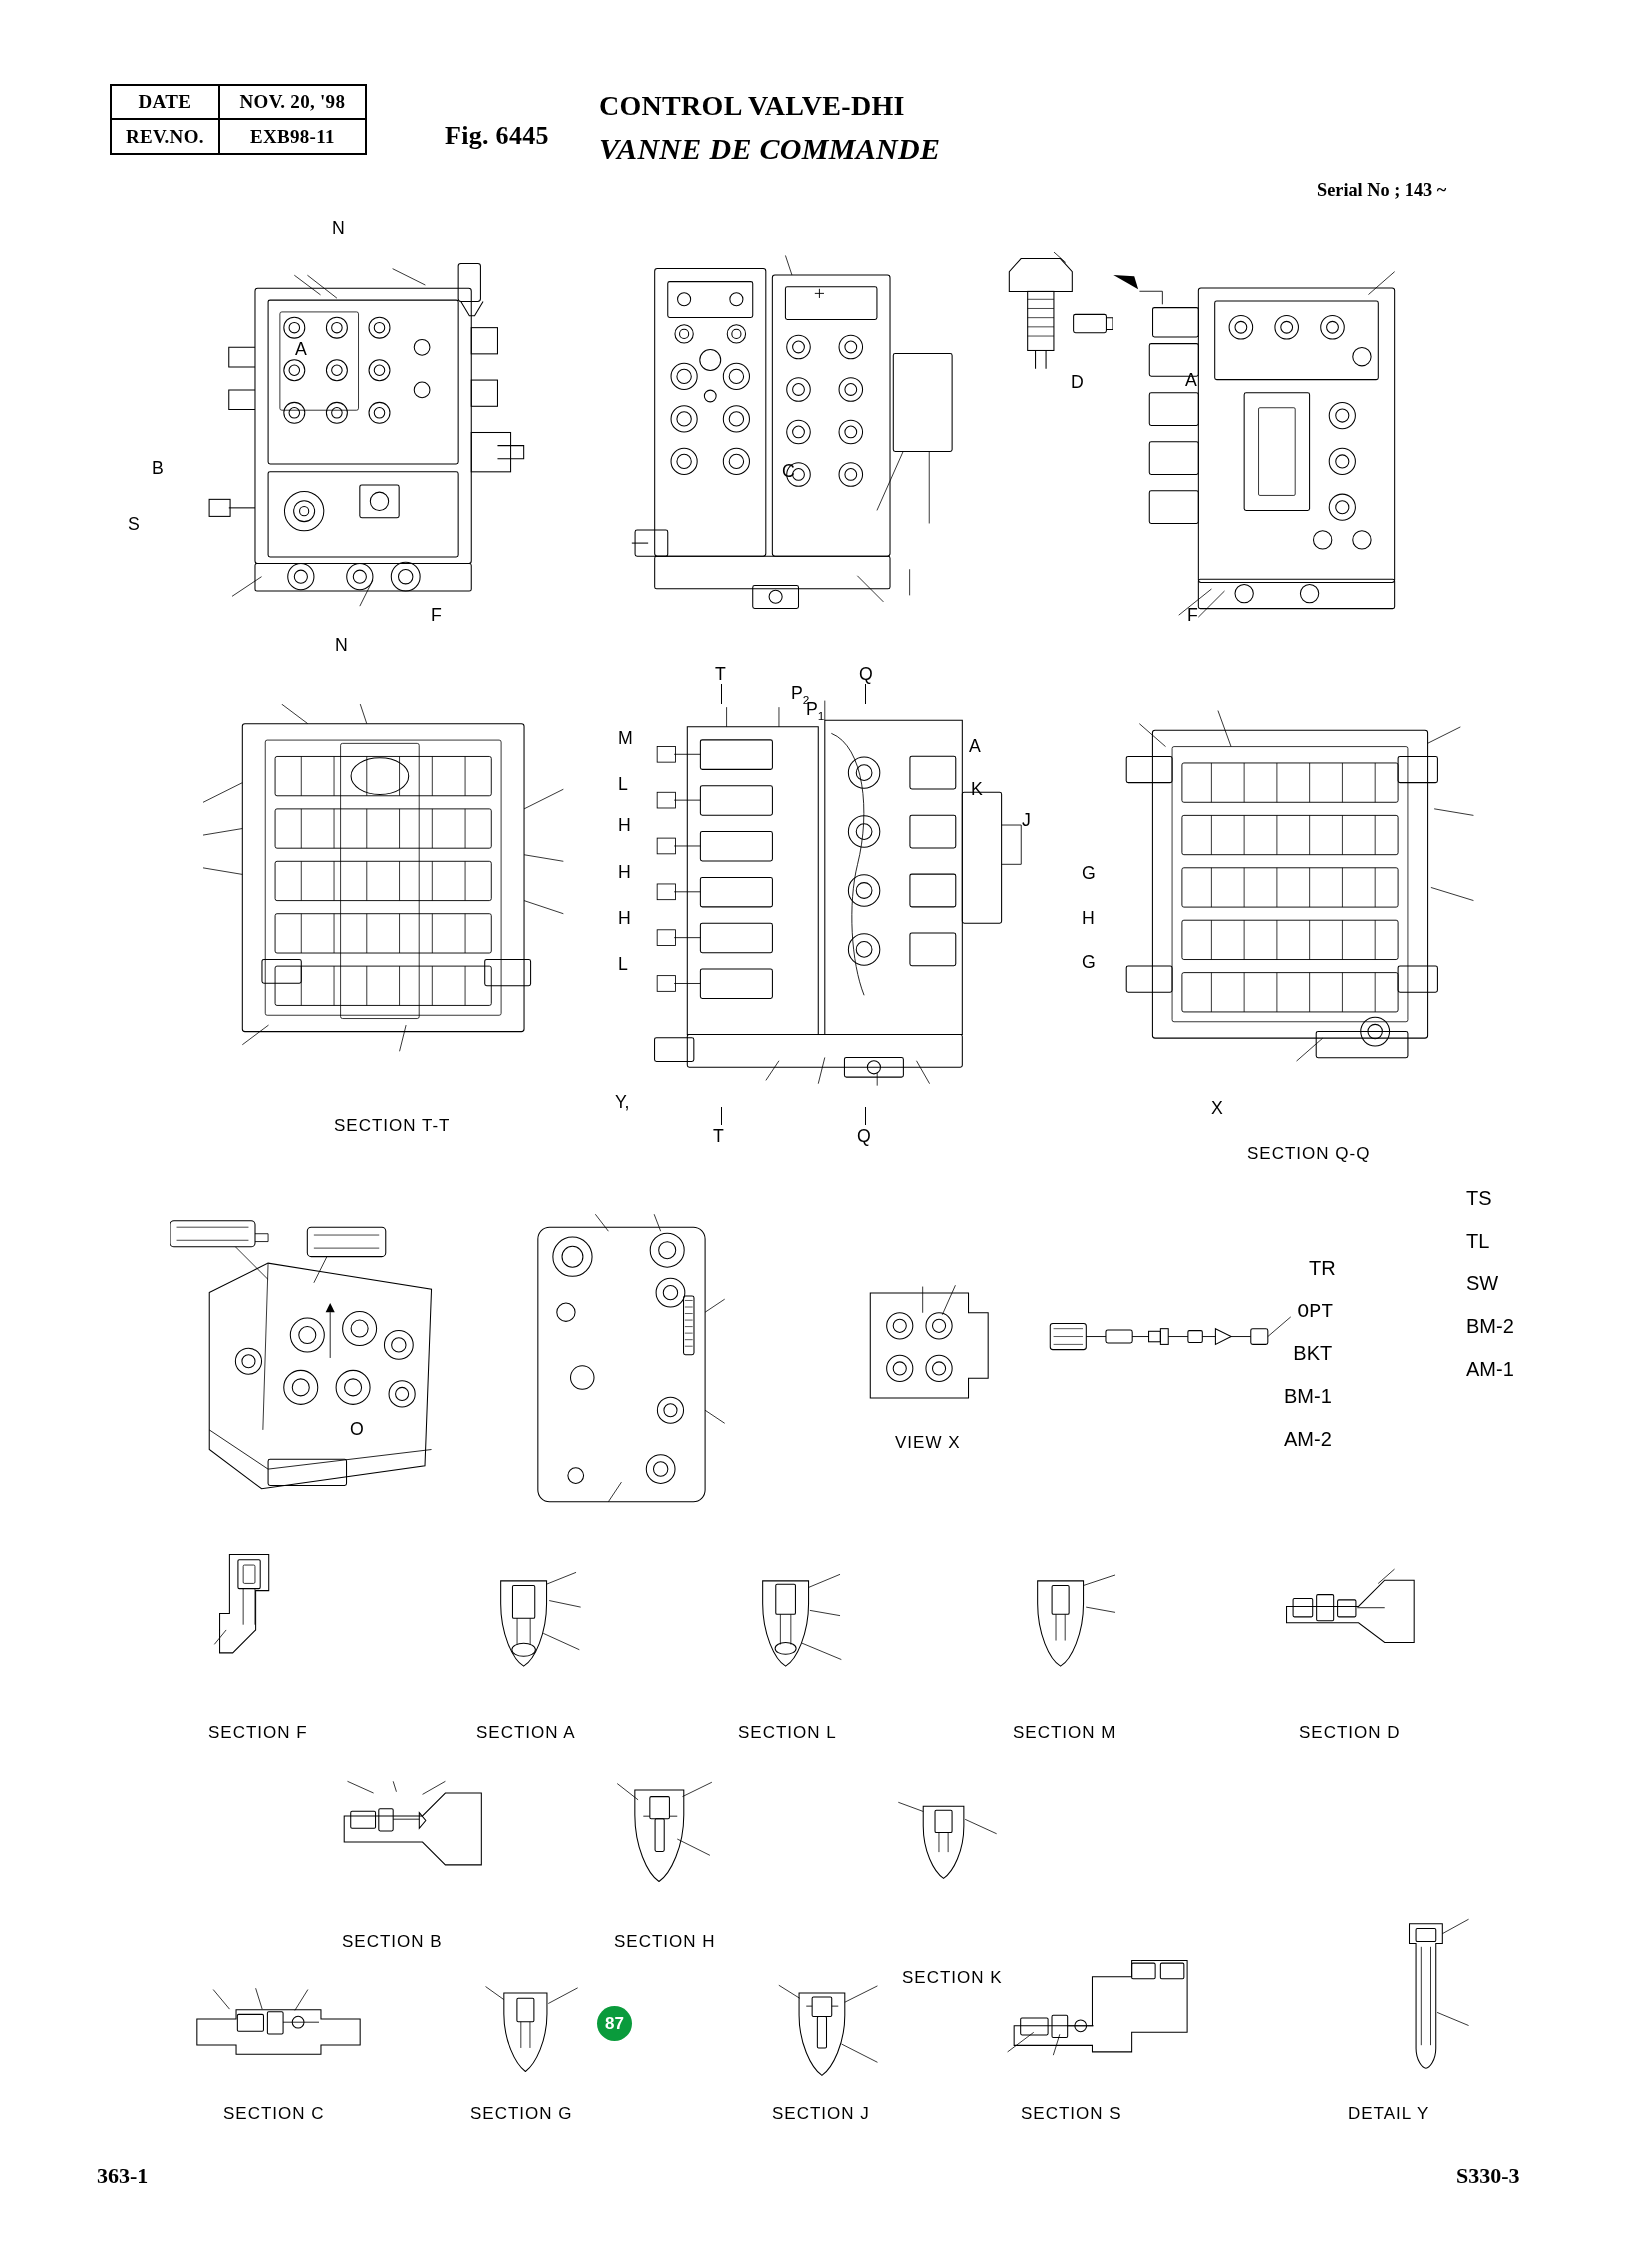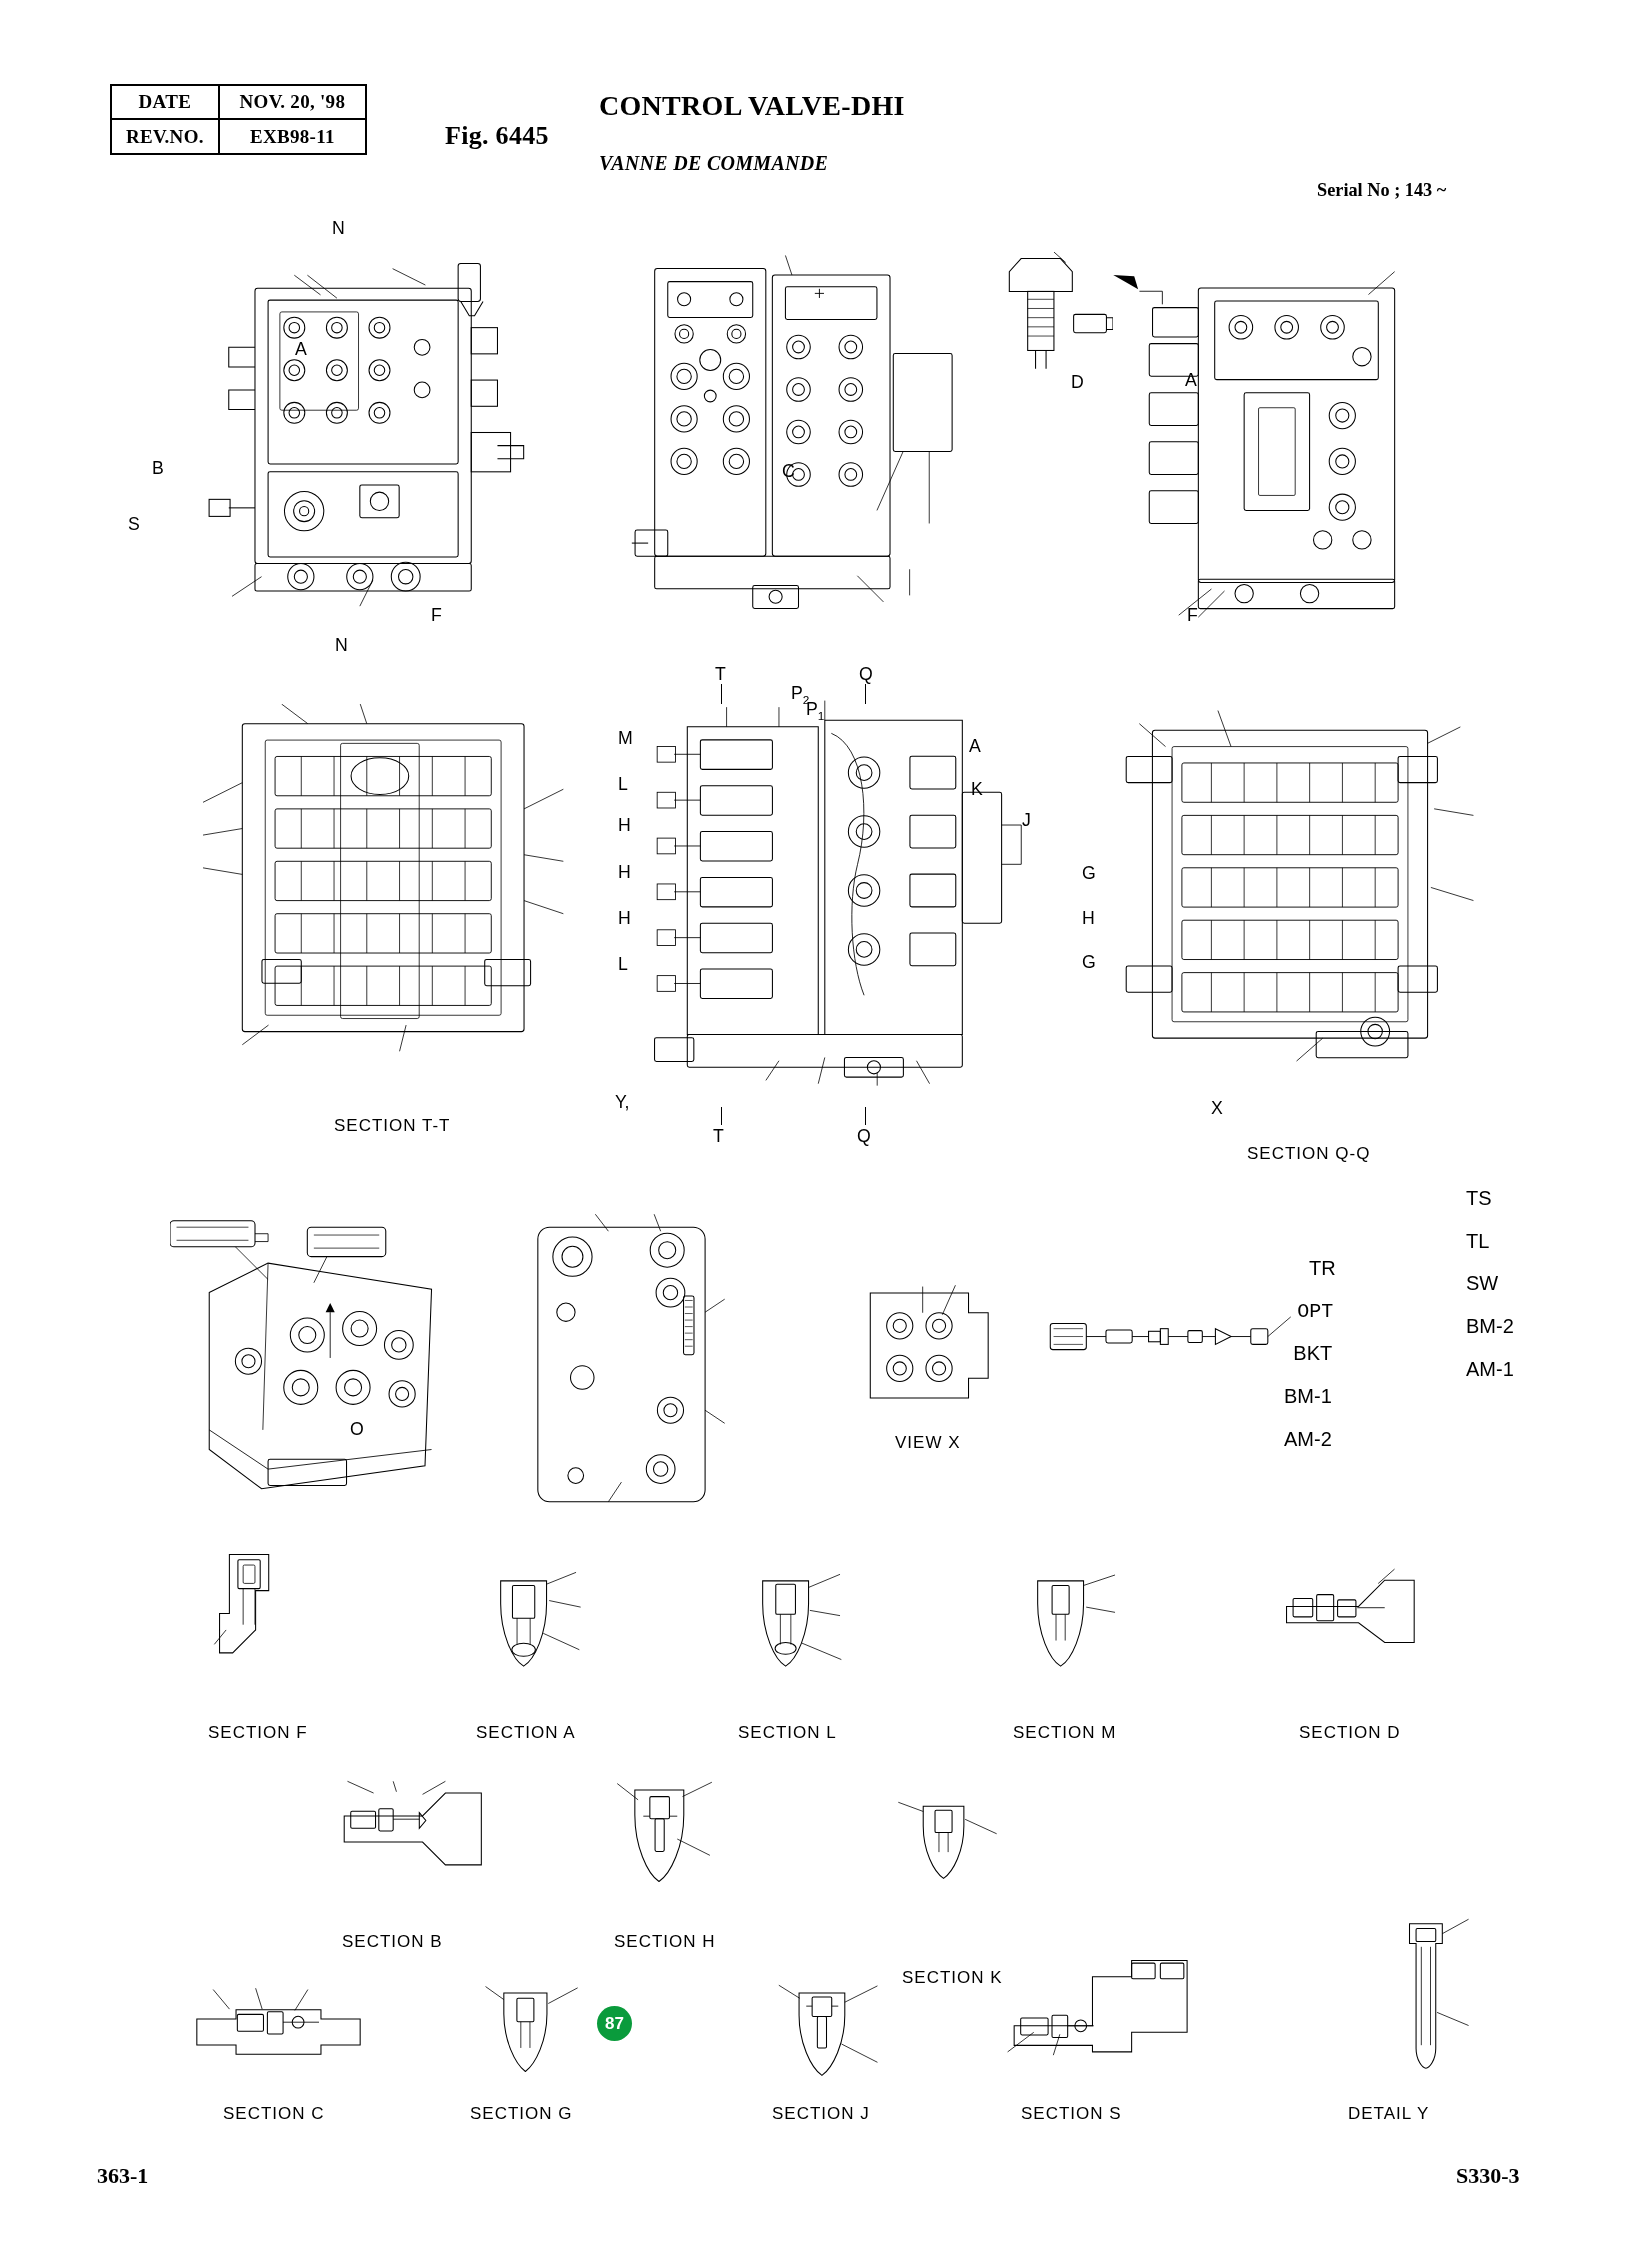--- a/index.html
+++ b/index.html
@@ -56,25 +56,25 @@
     left: 599px;
     top: 90px;
     font-family: "Liberation Serif", serif;
     font-weight: bold;
     font-size: 28px;
     letter-spacing: 0.3px;
   }
   .title-fr {
     position: absolute;
     left: 599px;
-    top: 152px;
+    top: 132px;
     font-family: "Liberation Serif", serif;
     font-weight: bold;
     font-style: italic;
-    font-size: 20px;
+    font-size: 30px;
     letter-spacing: 0.3px;
   }
   .serial {
     position: absolute;
     left: 1317px;
     top: 180px;
     font-family: "Liberation Serif", serif;
     font-weight: bold;
     font-size: 18.3px;
   }

